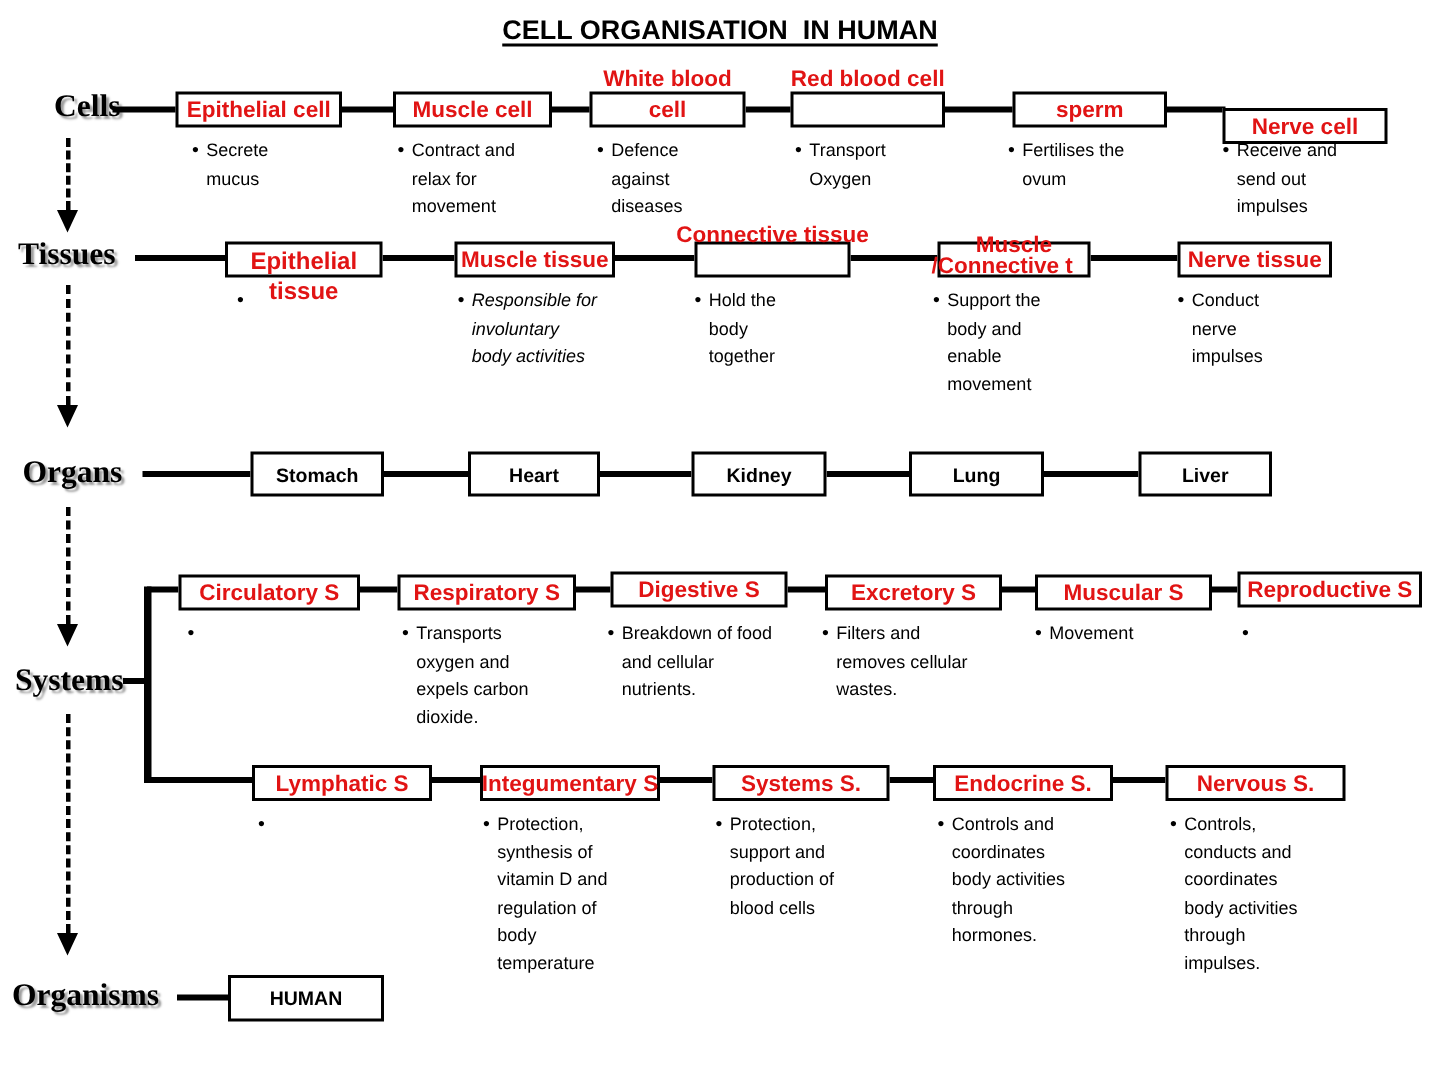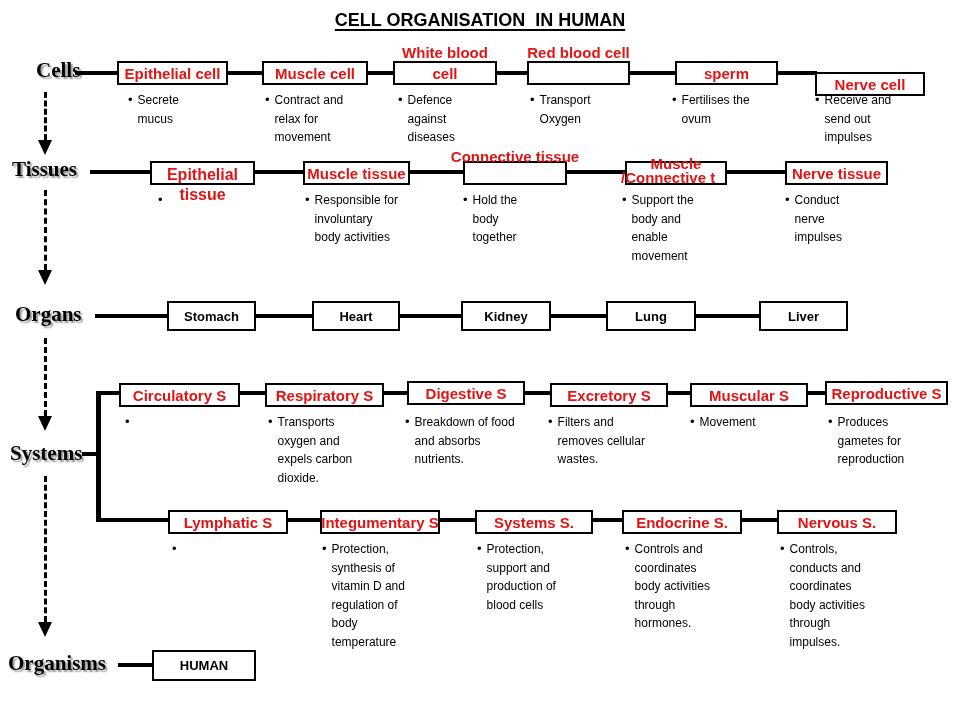--- a/index.html
+++ b/index.html
@@ -157,21 +157,21 @@
   <span class="nlab lbl-top overlap">Muscle</span>
   <span class="nlab lbl-bottom">/Connective t</span>
 </div>
 <div class="nbox" style="left:785px;top:161px;width:103px;">
   <span class="nlab">Nerve tissue</span>
 </div>
 
 <div class="desc" style="left:158px;top:191px;">
   <span class="blt"></span>
 </div>
-<div class="desc" style="left:305px;top:191px;">
+<div class="desc" style="left:305px;top:191px;font-style:italic;">
   <span class="blt"></span>
     <span class="dtext">Responsible for
 involuntary
 body activities</span>
 </div>
 <div class="desc" style="left:463px;top:191px;">
   <span class="blt"></span>
     <span class="dtext">Hold the
 body
 together</span>
@@ -247,38 +247,35 @@
 <div class="desc" style="left:268px;top:413px;">
   <span class="blt"></span>
     <span class="dtext">Transports
 oxygen and
 expels carbon
 dioxide.</span>
 </div>
 <div class="desc" style="left:405px;top:413px;">
   <span class="blt"></span>
     <span class="dtext">Breakdown of food
-and absorbs
+and cellular
 nutrients.</span>
 </div>
 <div class="desc" style="left:548px;top:413px;">
   <span class="blt"></span>
     <span class="dtext">Filters and
 removes cellular
 wastes.</span>
 </div>
 <div class="desc" style="left:690px;top:413px;">
   <span class="blt"></span>
     <span class="dtext">Movement</span>
 </div>
 <div class="desc" style="left:828px;top:413px;">
   <span class="blt"></span>
-    <span class="dtext">Produces
-gametes for
-reproduction</span>
 </div>
 
 <div class="conn" style="left:98px;top:518px;width:70px;"></div>
 <div class="conn" style="left:288px;top:518px;width:32px;"></div>
 <div class="conn" style="left:440px;top:518px;width:35px;"></div>
 <div class="conn" style="left:593px;top:518px;width:29px;"></div>
 <div class="conn" style="left:742px;top:518px;width:35px;"></div>
 
 <div class="nbox" style="left:168px;top:510px;width:120px;">
   <span class="nlab">Lymphatic S</span>

